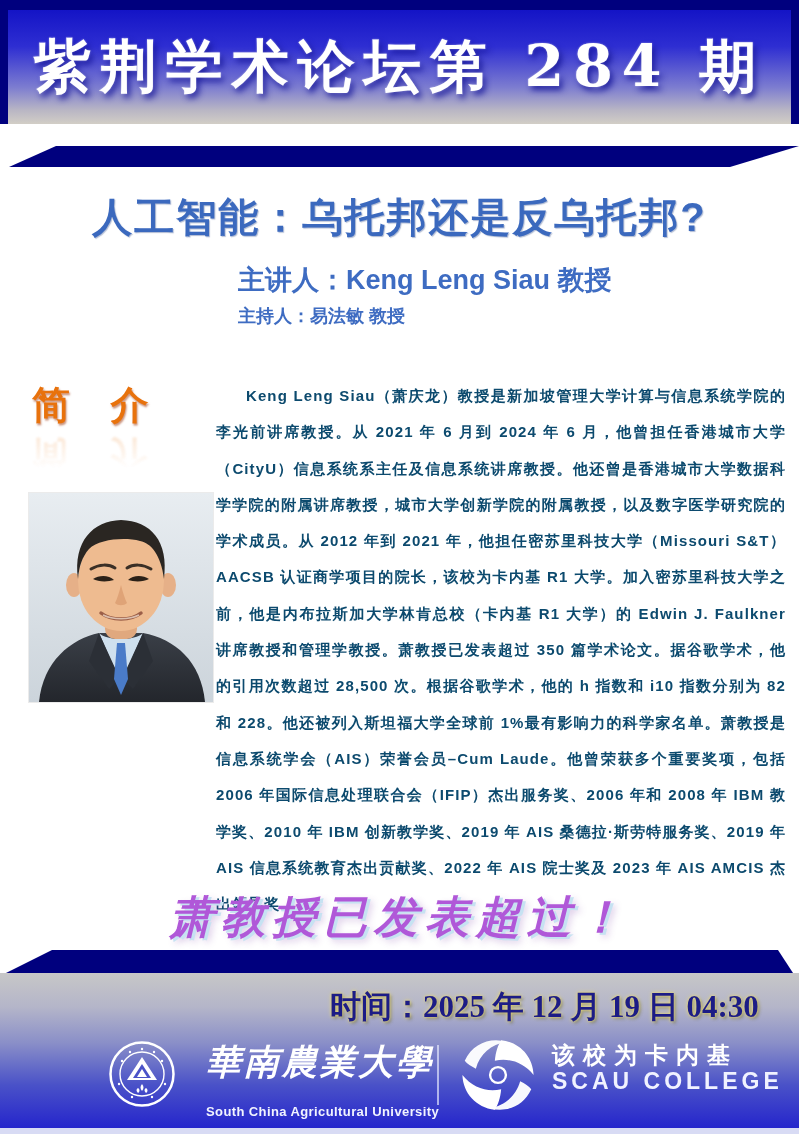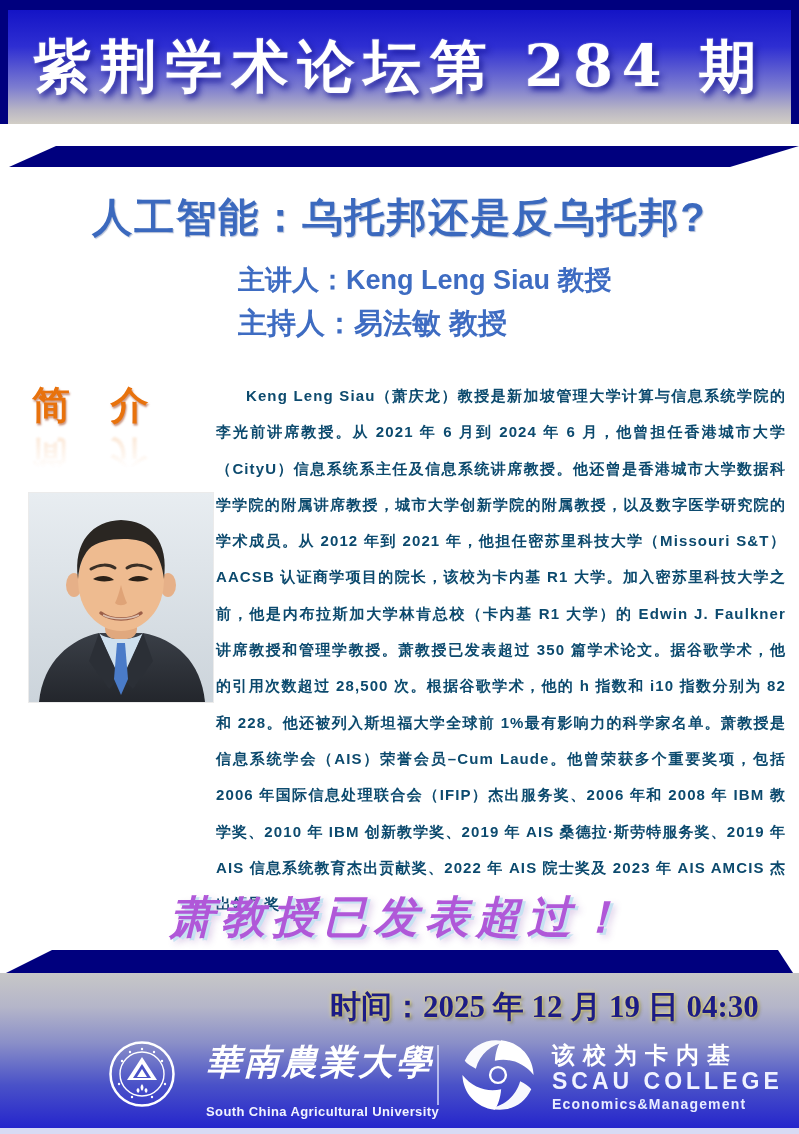--- a/index.html
+++ b/index.html
@@ -17,21 +17,21 @@
   .ribbon-top{position:absolute;top:146px;left:0;width:799px;height:21px;background:#00007e;
               clip-path:polygon(56px 0,799px 0,730px 100%,9px 100%);}
   .ribbon-bottom{position:absolute;top:950px;left:0;width:799px;height:23px;background:#00007e;
               clip-path:polygon(52px 0,778px 0,793px 100%,6px 100%);}
 
   
   .lecture-title{position:absolute;top:190px;left:0;width:100%;text-align:center;
                  font-size:40px;font-weight:bold;color:#3b69be;letter-spacing:2px;
                  text-shadow:1px 1px 1px rgba(30,60,130,.35);}
   .speaker-line{position:absolute;left:238px;top:262px;font-size:27px;font-weight:bold;color:#3e6cc2;}
-  .host-line{position:absolute;left:238px;top:304px;font-size:29px;font-weight:bold;color:#3e6cc2;}
+  .host-line{position:absolute;left:238px;top:304px;font-size:18px;font-weight:bold;color:#3e6cc2;}
 
   
   .intro-heading{position:absolute;left:32px;top:380px;font-size:38px;font-weight:bold;
                  color:#e8720c;letter-spacing:15px;white-space:nowrap;
                  text-shadow:1px 2px 2px rgba(160,60,20,.55);}
   .intro-heading-reflect{position:absolute;left:32px;top:430px;font-size:38px;font-weight:bold;
                  color:#e8720c;letter-spacing:15px;white-space:nowrap;transform:scaleY(-1);
                  opacity:.22;filter:blur(1px);
                  -webkit-mask-image:linear-gradient(0deg,rgba(0,0,0,.9),transparent 75%);
                  mask-image:linear-gradient(0deg,rgba(0,0,0,.9),transparent 75%);}
@@ -176,18 +176,17 @@
         <path d="M8 30 C18 8 40 0 61 6 C41 9 27 22 22 40 C16 37 11 34 8 30 Z" opacity=".96"></path>
         <path d="M46 92 C22 89 6 71 5 48 C18 64 36 70 54 66 C53 77 50 86 46 92 Z"></path>
         <path d="M92 66 C82 88 60 96 39 90 C59 87 73 74 78 56 C84 59 89 62 92 66 Z" opacity=".96"></path>
         <circle cx="50" cy="48" r="10" fill="none" stroke="#ffffff" stroke-width="3"></circle>
       </g>
     </svg>
   </div>
   <div class="college-block">
     <div class="college-zh">该校为卡内基</div>
     <div class="college-en">SCAU COLLEGE</div>
-    <div class="college-sub">Economics&amp;Management</div>
   </div>
 
   <div class="footer-strip"></div>
 
 </div>
 
 </body></html>

